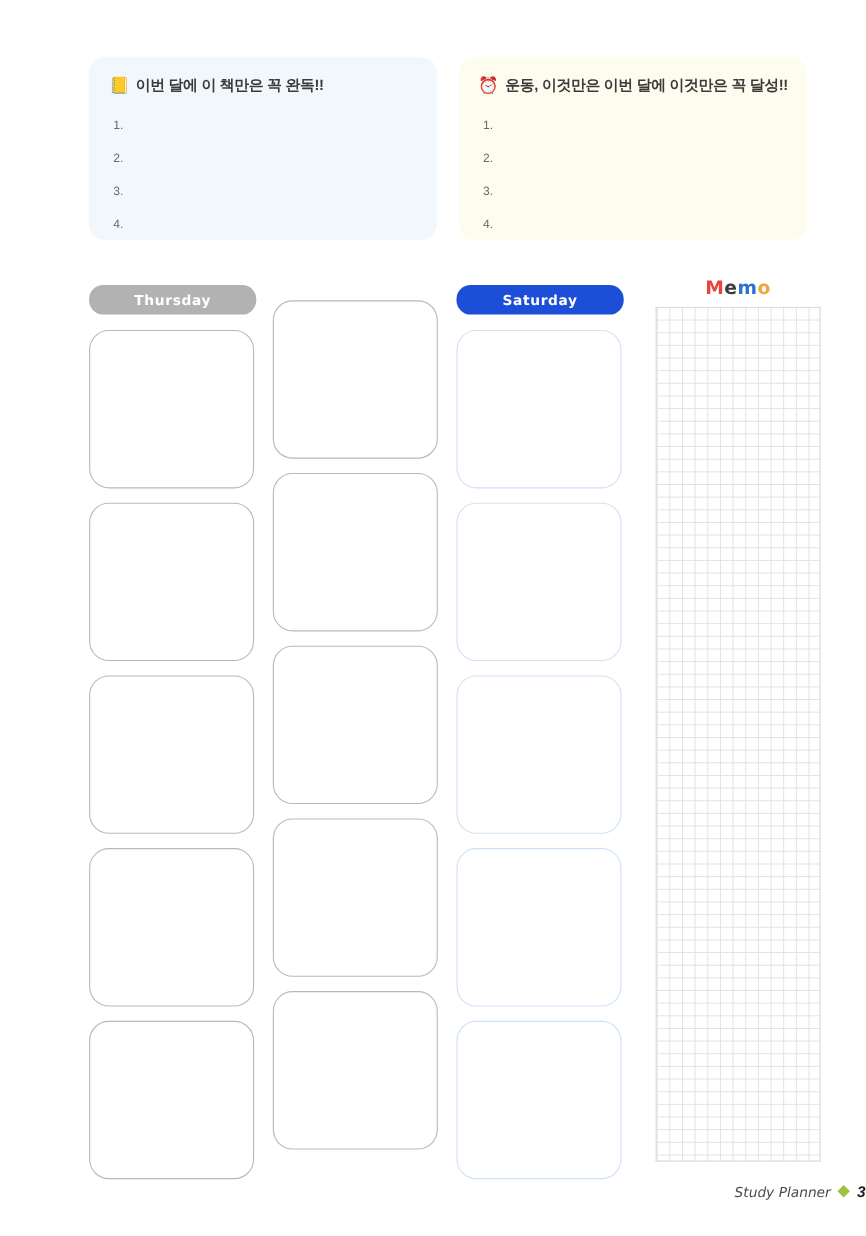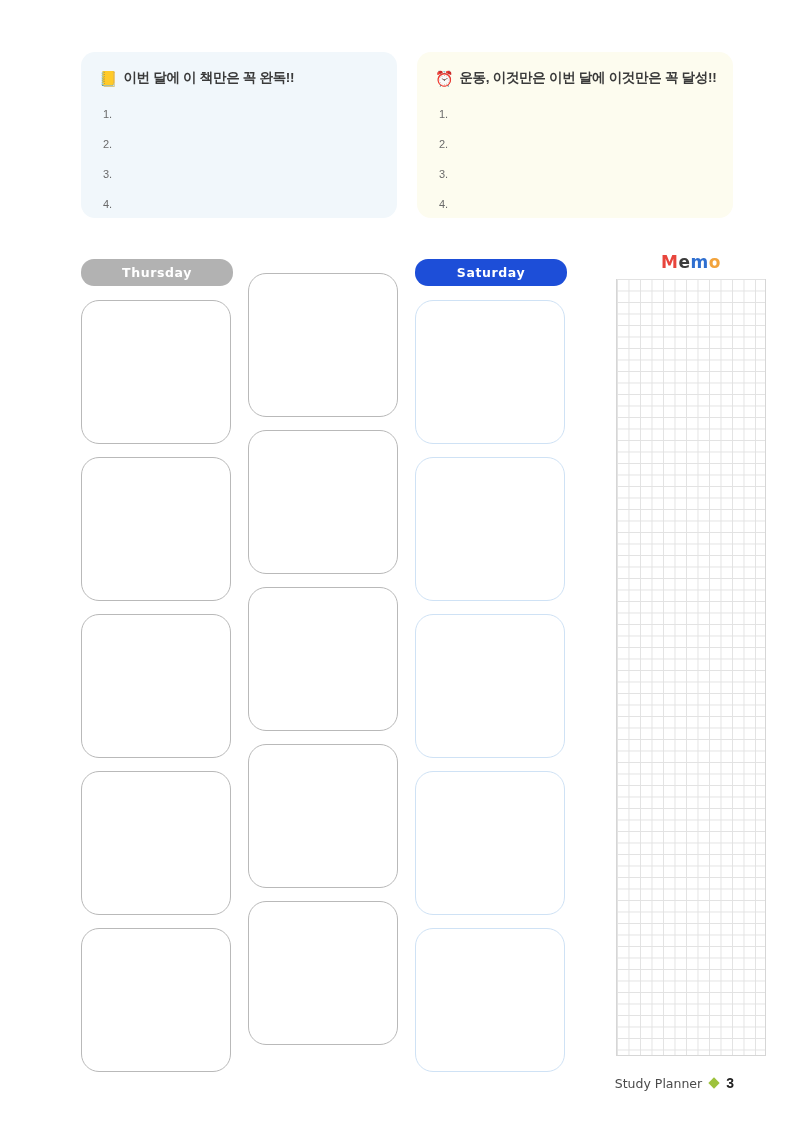--- a/index.html
+++ b/index.html
@@ -98,21 +98,21 @@
     box-sizing: border-box;
     margin-bottom: 13px;
     background: #ffffff;
   }
   .day-cell.grey { border: 1px solid #b9b9b9; }
   .day-cell.blue { border: 1px solid #cfe2f5; }
 
   
   #memo {
     position: absolute;
-    left: 616px;
+    left: 596px;
     top: 245px;
     width: 150px;
     height: 811px;
   }
   .memo-title-wrap {
     height: 34px;
     display: flex;
     align-items: center;
     justify-content: center;
     border-bottom: 1px solid #cfcfcf;
@@ -143,25 +143,25 @@
     background-size: 11.5px 11.5px;
     background-position: 0 0;
   }
 
   
   #footer {
     position: absolute;
     left: 0;
     right: 0;
     bottom: 33px;
-    padding-right: 53px;
     display: flex;
     align-items: center;
     justify-content: flex-end;
     gap: 8px;
+    font-style: italic;
   }
   .footer-text {
     font-size: 12.5px;
     color: #4a4a4a;
     font-family: "DejaVu Sans", sans-serif;
   }
   .footer-diamond {
     width: 8px;
     height: 8px;
     background: #9dc23c;

